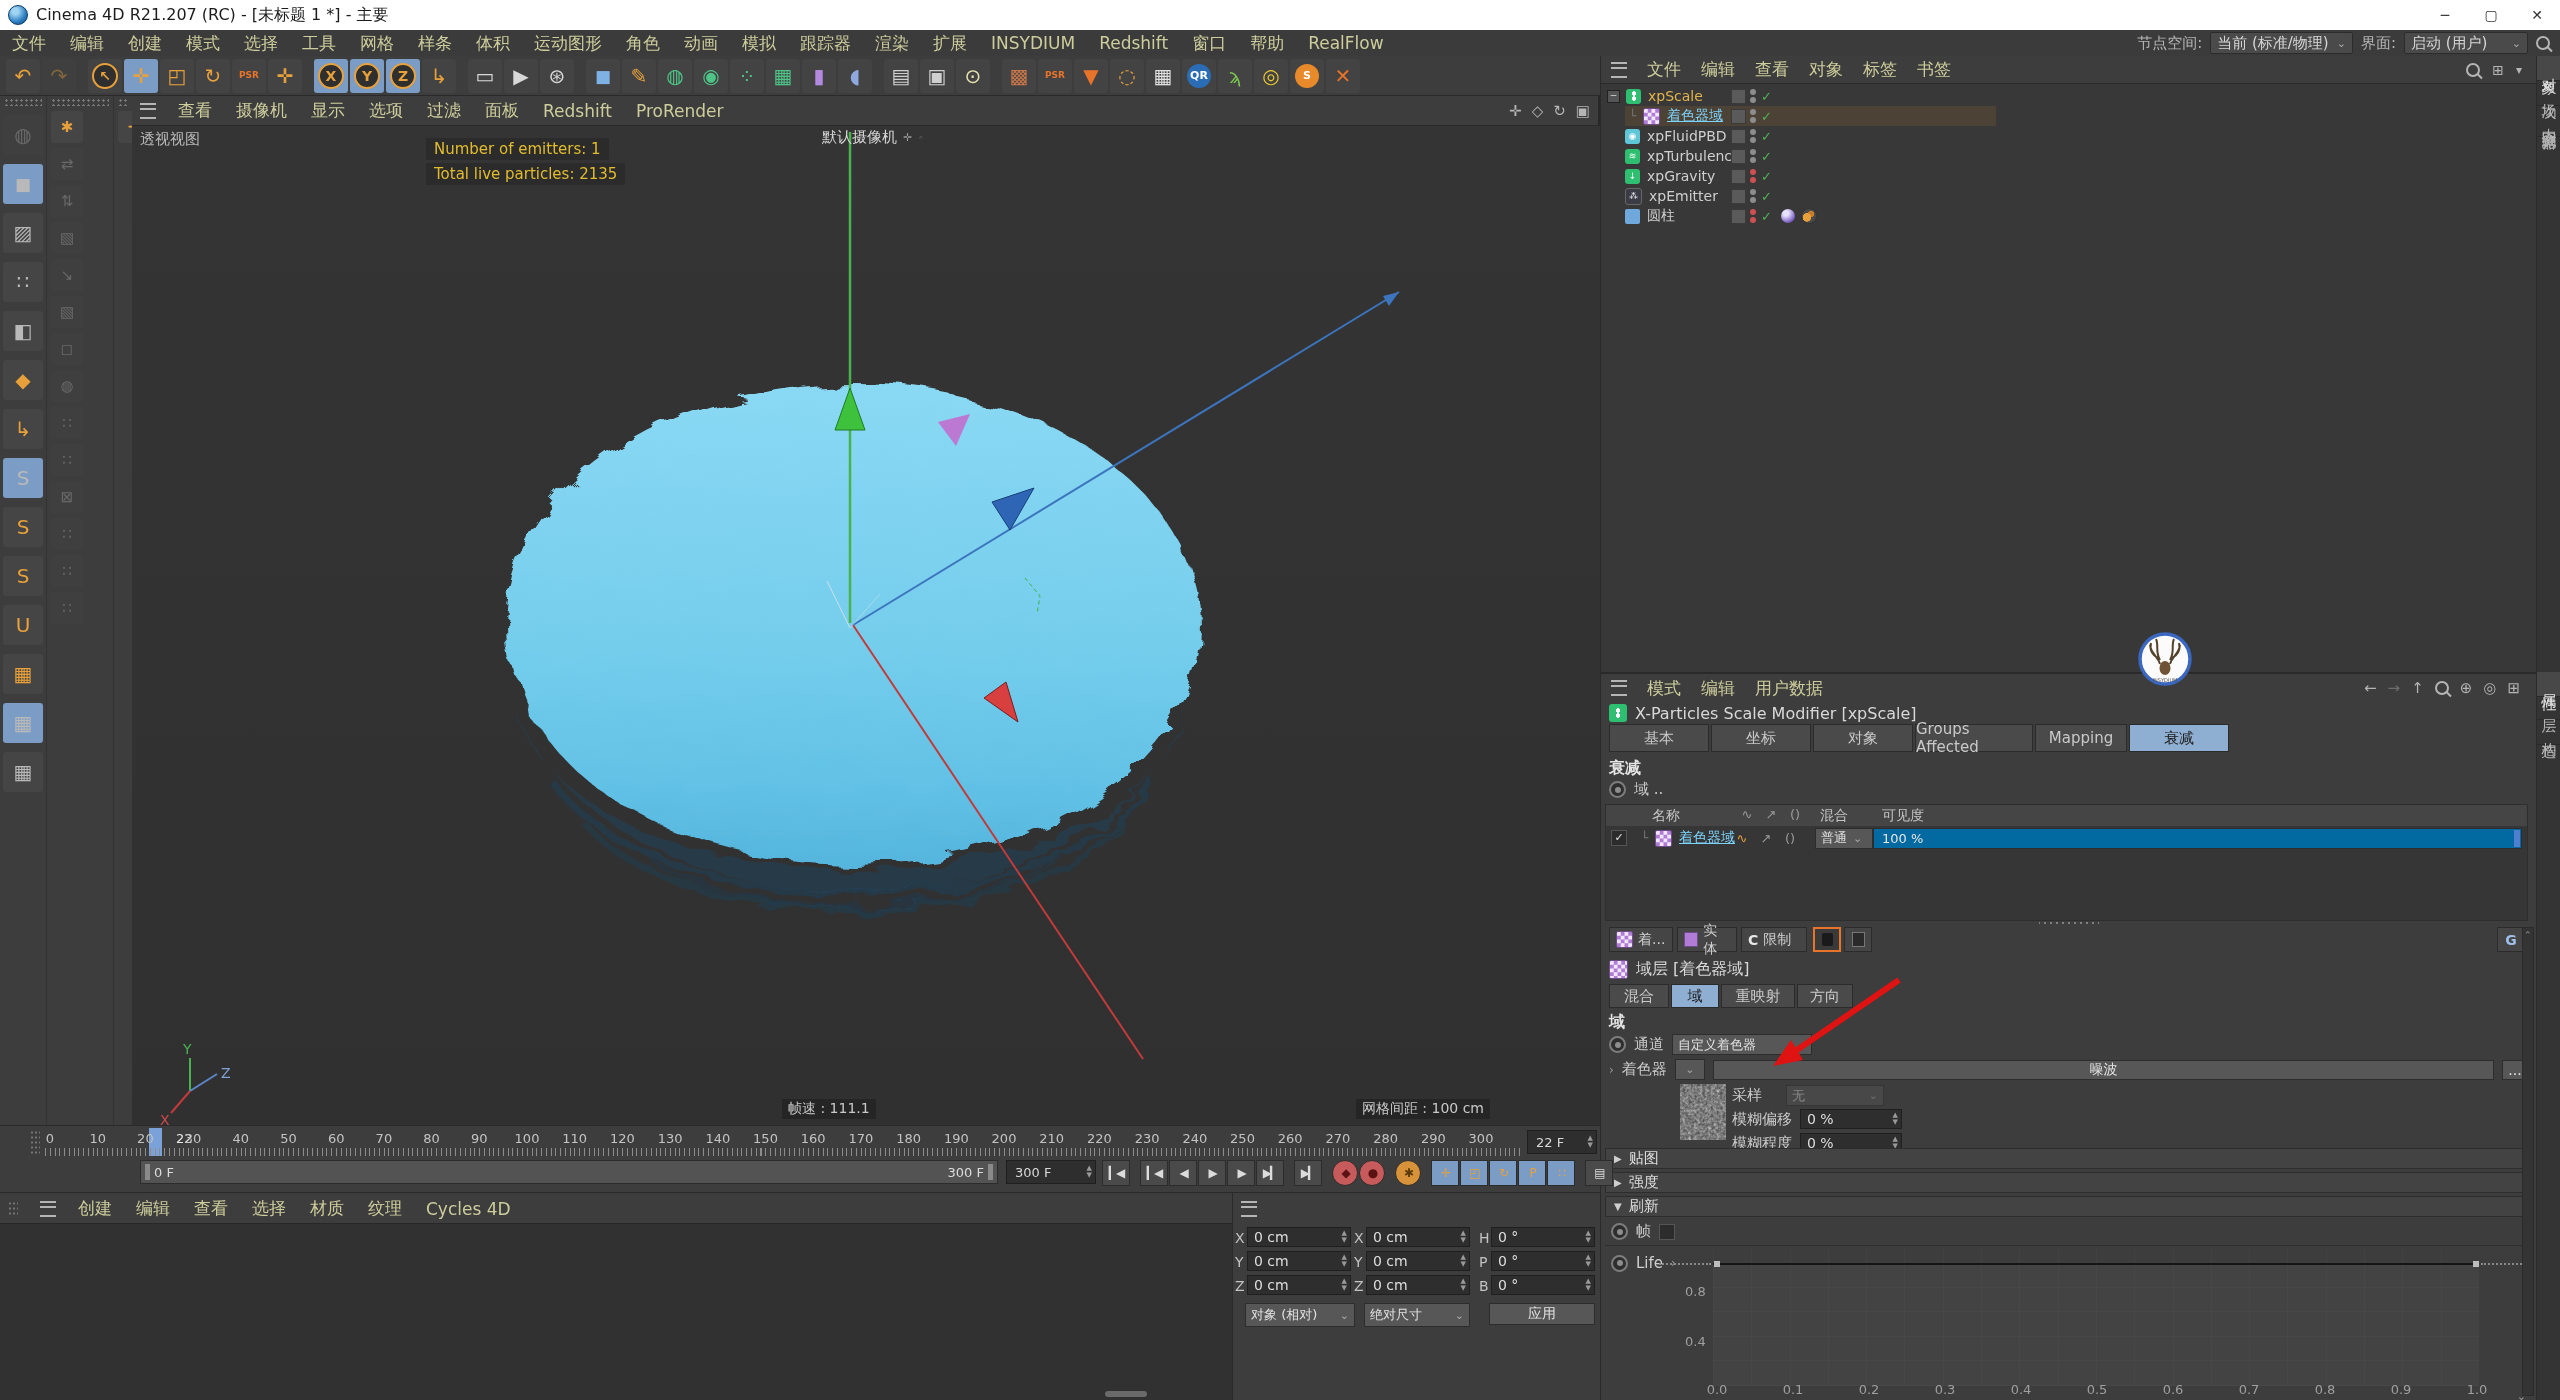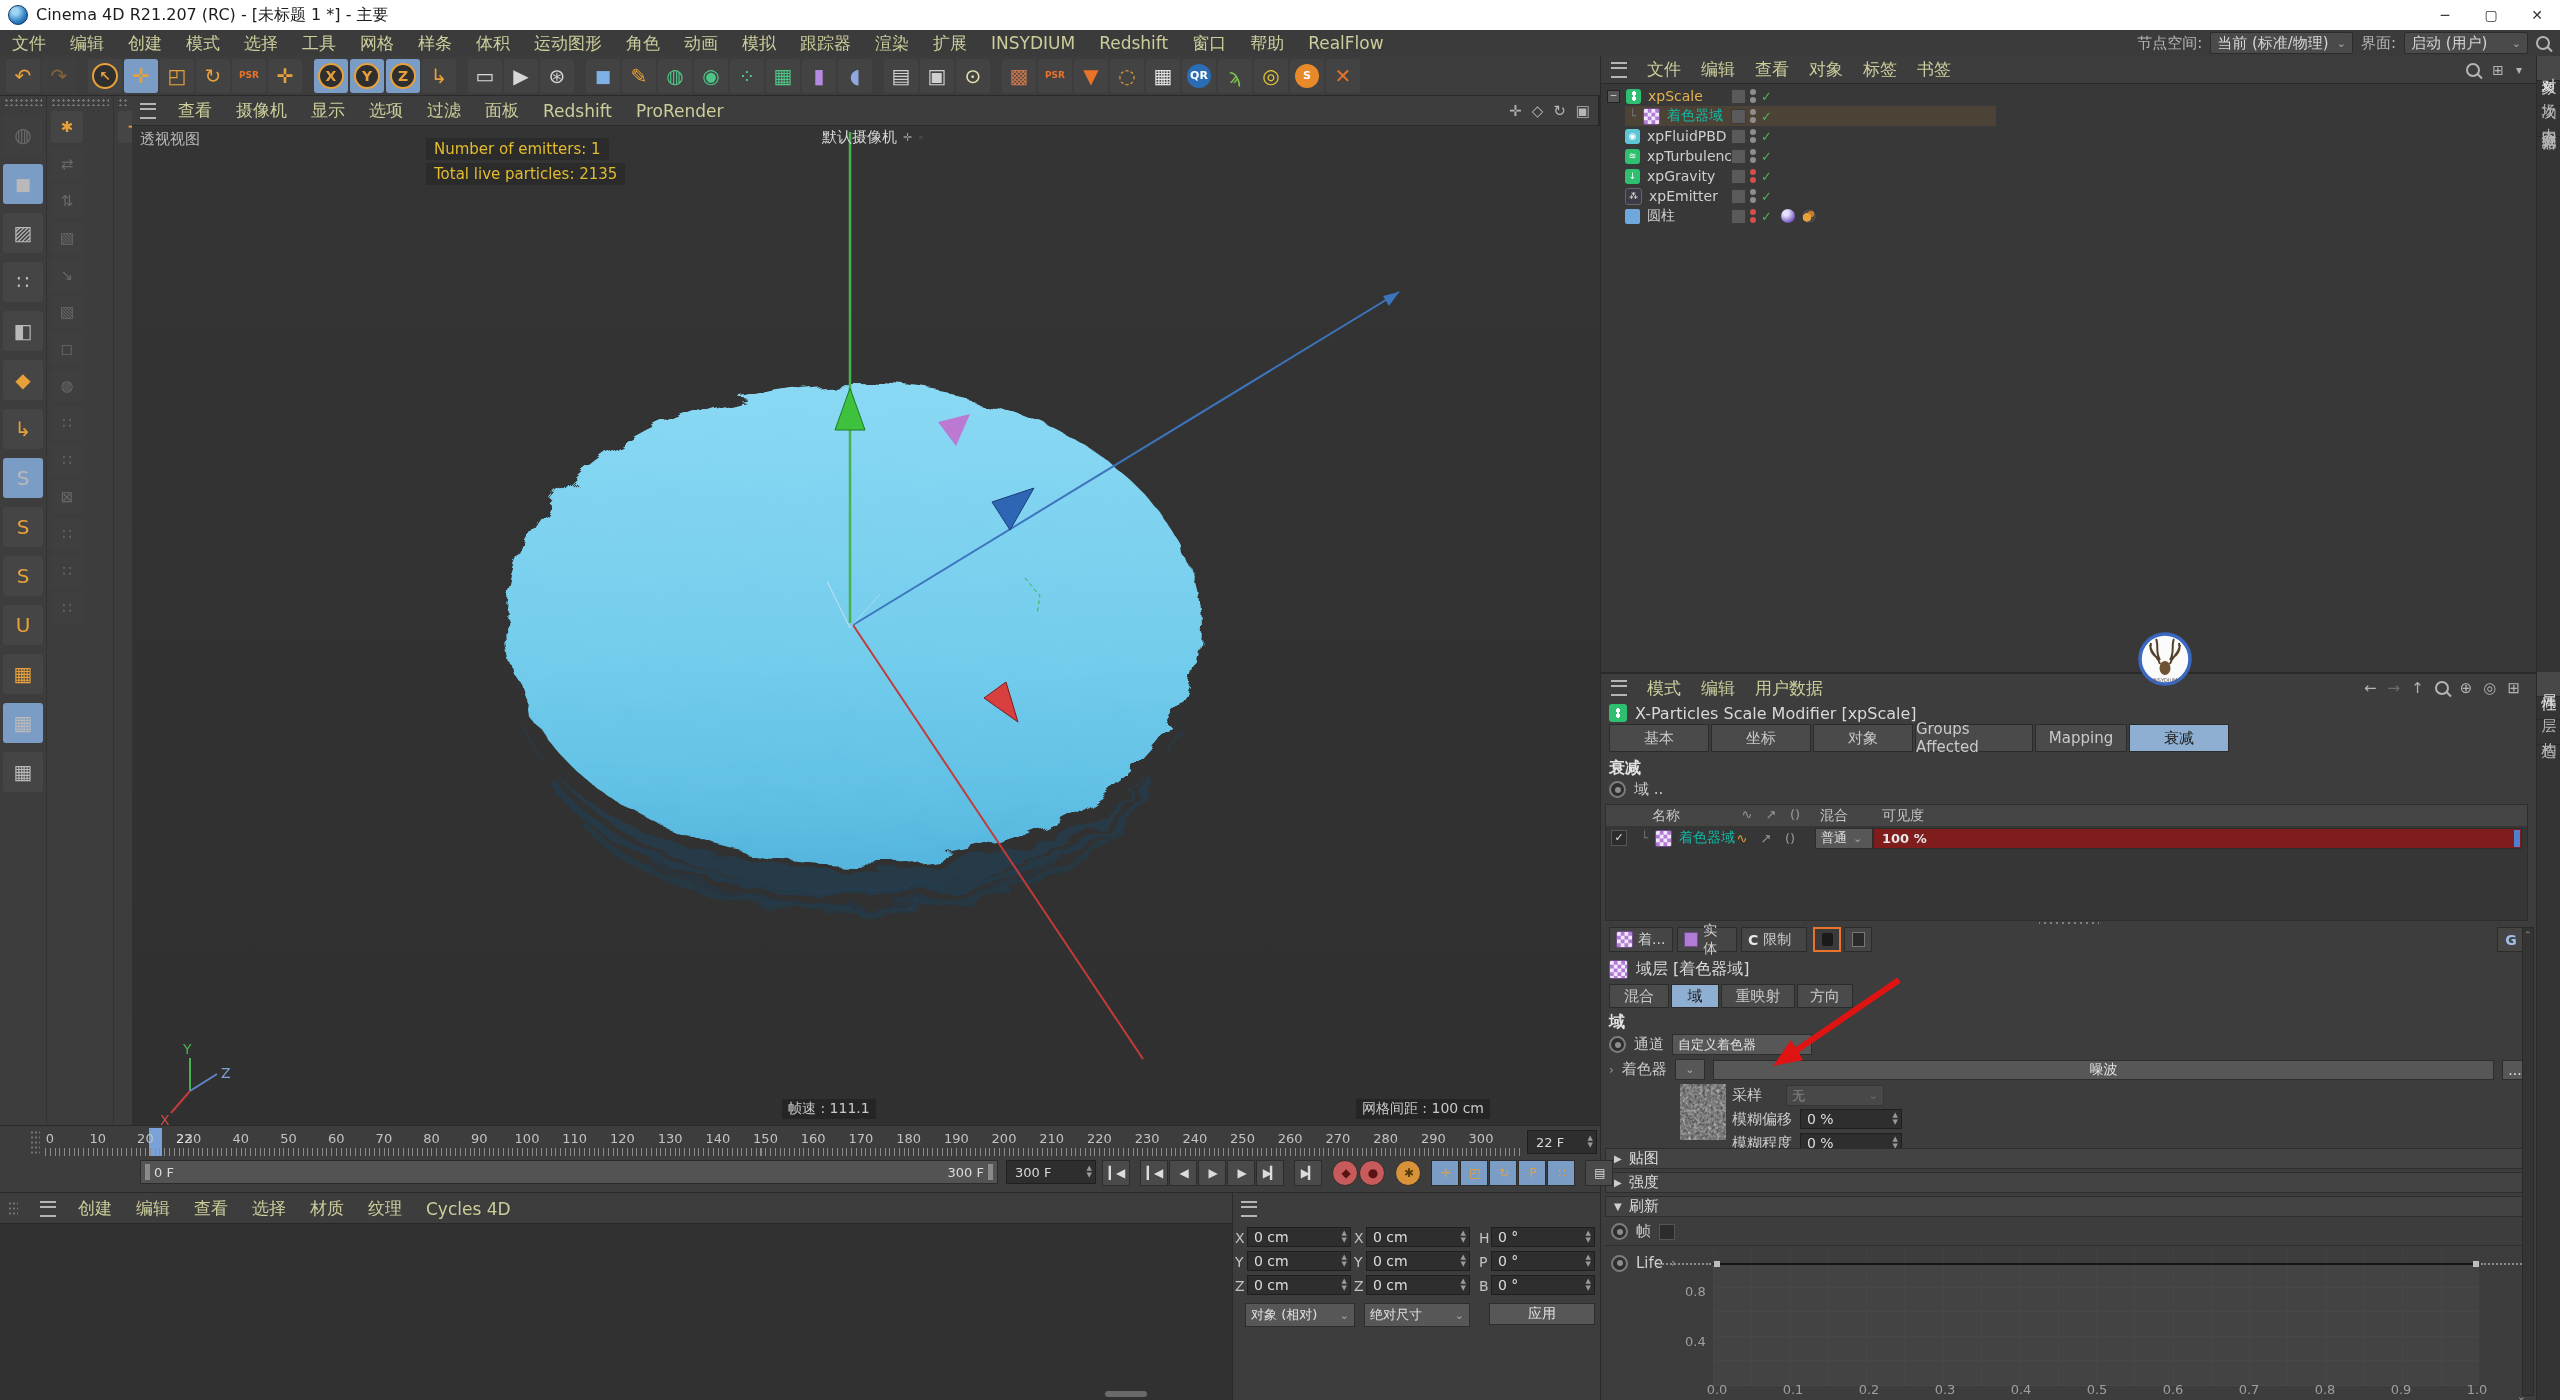--- a/index.html
+++ b/index.html
@@ -91,21 +91,21 @@
   .oi-emitter{background:#3b3b46;border:1px solid #666;}
   .oi-cylinder{background:#6fa8dc;border-radius:2px;}
   .state-sq{position:absolute;left:130px;width:13px;height:13px;background:#5a5a5a;border:1px solid #3a3a3a;}
   .dot{position:absolute;width:6px;height:6px;border-radius:50%;}
   .chk{position:absolute;left:160px;color:#53b157;font-size:13px;font-weight:bold;}
   .tagic{position:absolute;width:14px;height:14px;border-radius:50%;}
   .tag-phong{background:radial-gradient(circle at 35% 30%,#e8e2ff 0 20%,#7a5fc0 70%,#3a2a70 100%);}
   .tag-emitter{background:radial-gradient(circle 4px at 35% 60%,#e8a13a 0 4px,transparent 4.5px),
                radial-gradient(circle 3px at 65% 35%,#c77c2a 0 3px,transparent 3.5px),#494949;border:1px solid #333;}
   .sel-yellow{color:#e2b34c;}
-  .sel-orange{color:#14b8a6;}
+  .sel-orange{color:#7dd3fc;text-decoration:underline;}
   .row-hl{position:absolute;left:24px;right:540px;top:0;bottom:0;background:#4c4336;z-index:-1;}
   
   .attrs{position:absolute;left:1600px;top:672px;width:936px;height:728px;background:#3d3d3d;border-top:2px solid #2a2a2a;box-sizing:border-box;}
   .attr-menu{position:absolute;left:0;top:2px;width:100%;height:24px;display:flex;align-items:center;padding-left:10px;box-sizing:border-box;}
   .attr-menu .menu-item{padding:0 10px;}
   .attr-mright{margin-left:auto;display:flex;gap:11px;align-items:center;padding-right:16px;color:#b5b5b5;font-size:15px;}
   .attr-title{position:absolute;left:8px;top:28px;height:22px;display:flex;align-items:center;gap:8px;color:#d8d8d8;font-size:16px;}
   .oi-title{width:18px;height:18px;border-radius:3px;background:#2fbf71;display:flex;align-items:center;justify-content:center;}
   .atab{position:absolute;top:50px;height:28px;background:#4a4a4a;border:1px solid #2b2b2b;box-sizing:border-box;color:#c9c9c9;
         font-size:15px;display:flex;align-items:center;justify-content:center;}
@@ -117,22 +117,22 @@
   .ftable-hd{position:absolute;left:4px;right:8px;top:130px;height:22px;background:#454545;border:1px solid #2e2e2e;
              font-size:14px;color:#c5c5c5;}
   .ftable-hd span{position:absolute;top:2px;}
   .flist-bg{position:absolute;left:4px;right:8px;top:152px;height:94px;background:#363636;border:1px solid #2e2e2e;border-top:none;}
   .ftrow{position:absolute;left:4px;right:8px;top:152px;height:24px;display:flex;align-items:center;font-size:14px;}
   .cbx{width:14px;height:14px;background:#2c2c2c;border:1px solid #555;color:#e8e8e8;font-size:11px;line-height:13px;
        text-align:center;flex:none;}
   .curve-ic{font-size:13px;color:#9a9a9a;width:22px;text-align:center;}
   .minidd{background:#575757;border:1px solid #2d2d2d;height:19px;display:flex;align-items:center;gap:6px;padding:0 5px;
           font-size:13px;color:#e0e0e0;}
-  .visfield{position:relative;background:#7f1d1d;border:1px solid #2d2d2d;height:19px;color:#e6e6e6;font-size:13px;
-            display:flex;align-items:center;padding-left:8px;font-weight:bold;}
+  .visfield{position:relative;background:#0369a1;border:1px solid #2d2d2d;height:19px;color:#e6e6e6;font-size:13px;
+            display:flex;align-items:center;padding-left:8px;}
   .visfield::after{content:'';position:absolute;right:1px;top:1px;bottom:1px;width:6px;background:#4f7fd0;}
   .splitdots{position:absolute;left:0;right:0;height:7px;background-image:radial-gradient(circle,#808080 1px,transparent 1.3px);
              background-size:6px 6px;background-position:center;background-repeat:repeat-x;width:60px;margin:0 auto;}
   .stripbtn{position:absolute;top:253px;height:25px;background:#454545;border:1px solid #2b2b2b;display:flex;align-items:center;
             gap:5px;padding:0 6px;font-size:14px;color:#cfcfcf;box-sizing:border-box;}
   .stripbtn.activeb{border:2px solid #e8732a;background:#3a3a3a;}
   .grp{position:absolute;left:4px;right:8px;height:21px;background:#434343;border:1px solid #2d2d2d;color:#dedede;
        font-size:15px;display:flex;align-items:center;gap:7px;padding-left:8px;box-sizing:border-box;}
   .tri{font-size:10px;color:#cfcfcf;}
   .inp{background:#2e2e2e;border:1px solid #1f1f1f;color:#dedede;height:20px;display:flex;align-items:center;

